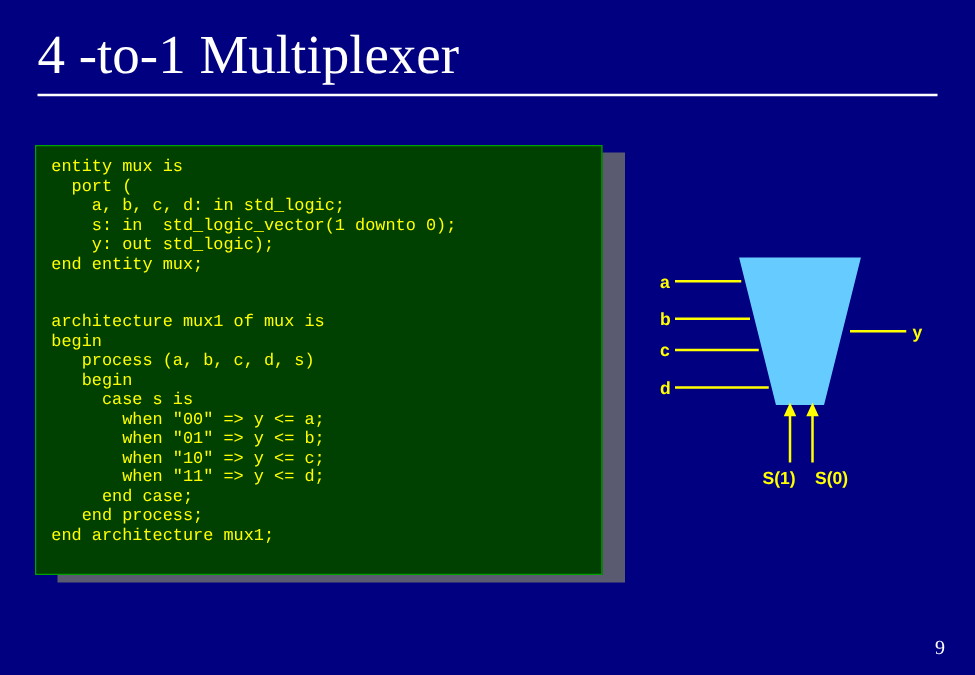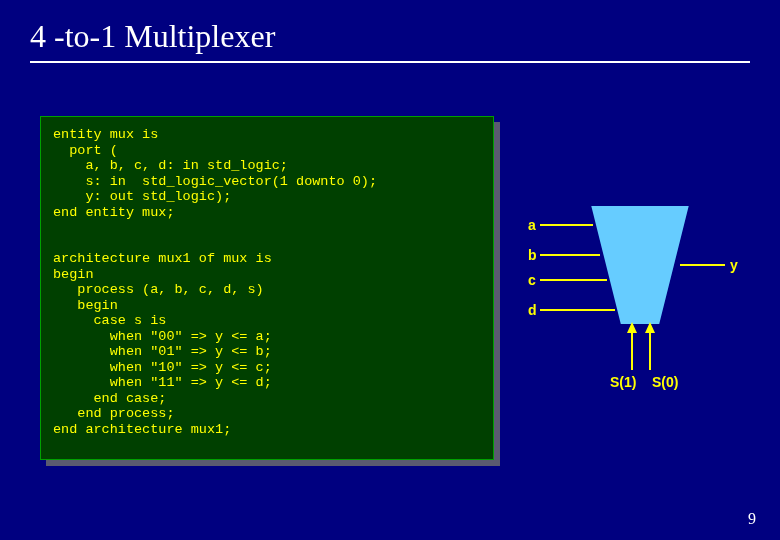--- a/index.html
+++ b/index.html
@@ -16,42 +16,42 @@
     overflow: hidden;
   }
   .title-wrap {
     position: absolute;
     top: 18px;
     left: 30px;
     width: 720px;
   }
   .title {
     color: #fff;
-    font-size: 32px;
+    font-size: 44px;
     font-weight: 400;
     margin-bottom: 6px;
     font-family: "Times New Roman", Times, serif;
   }
   .title-underline {
     width: 100%;
     height: 2px;
     background: #fff;
   }
   .code-shadow {
     position: absolute;
     top: 122px;
     left: 46px;
     width: 454px;
     height: 344px;
     background: #5a5a70;
   }
   .code-box {
     position: absolute;
     top: 116px;
-    left: 40px;
+    left: 28px;
     width: 454px;
     height: 344px;
     background: #004000;
     border: 1px solid #00a000;
     padding: 10px 12px;
     font-family: "Courier New", Courier, monospace;
     font-size: 13.5px;
     line-height: 1.15;
     white-space: pre;
   }

